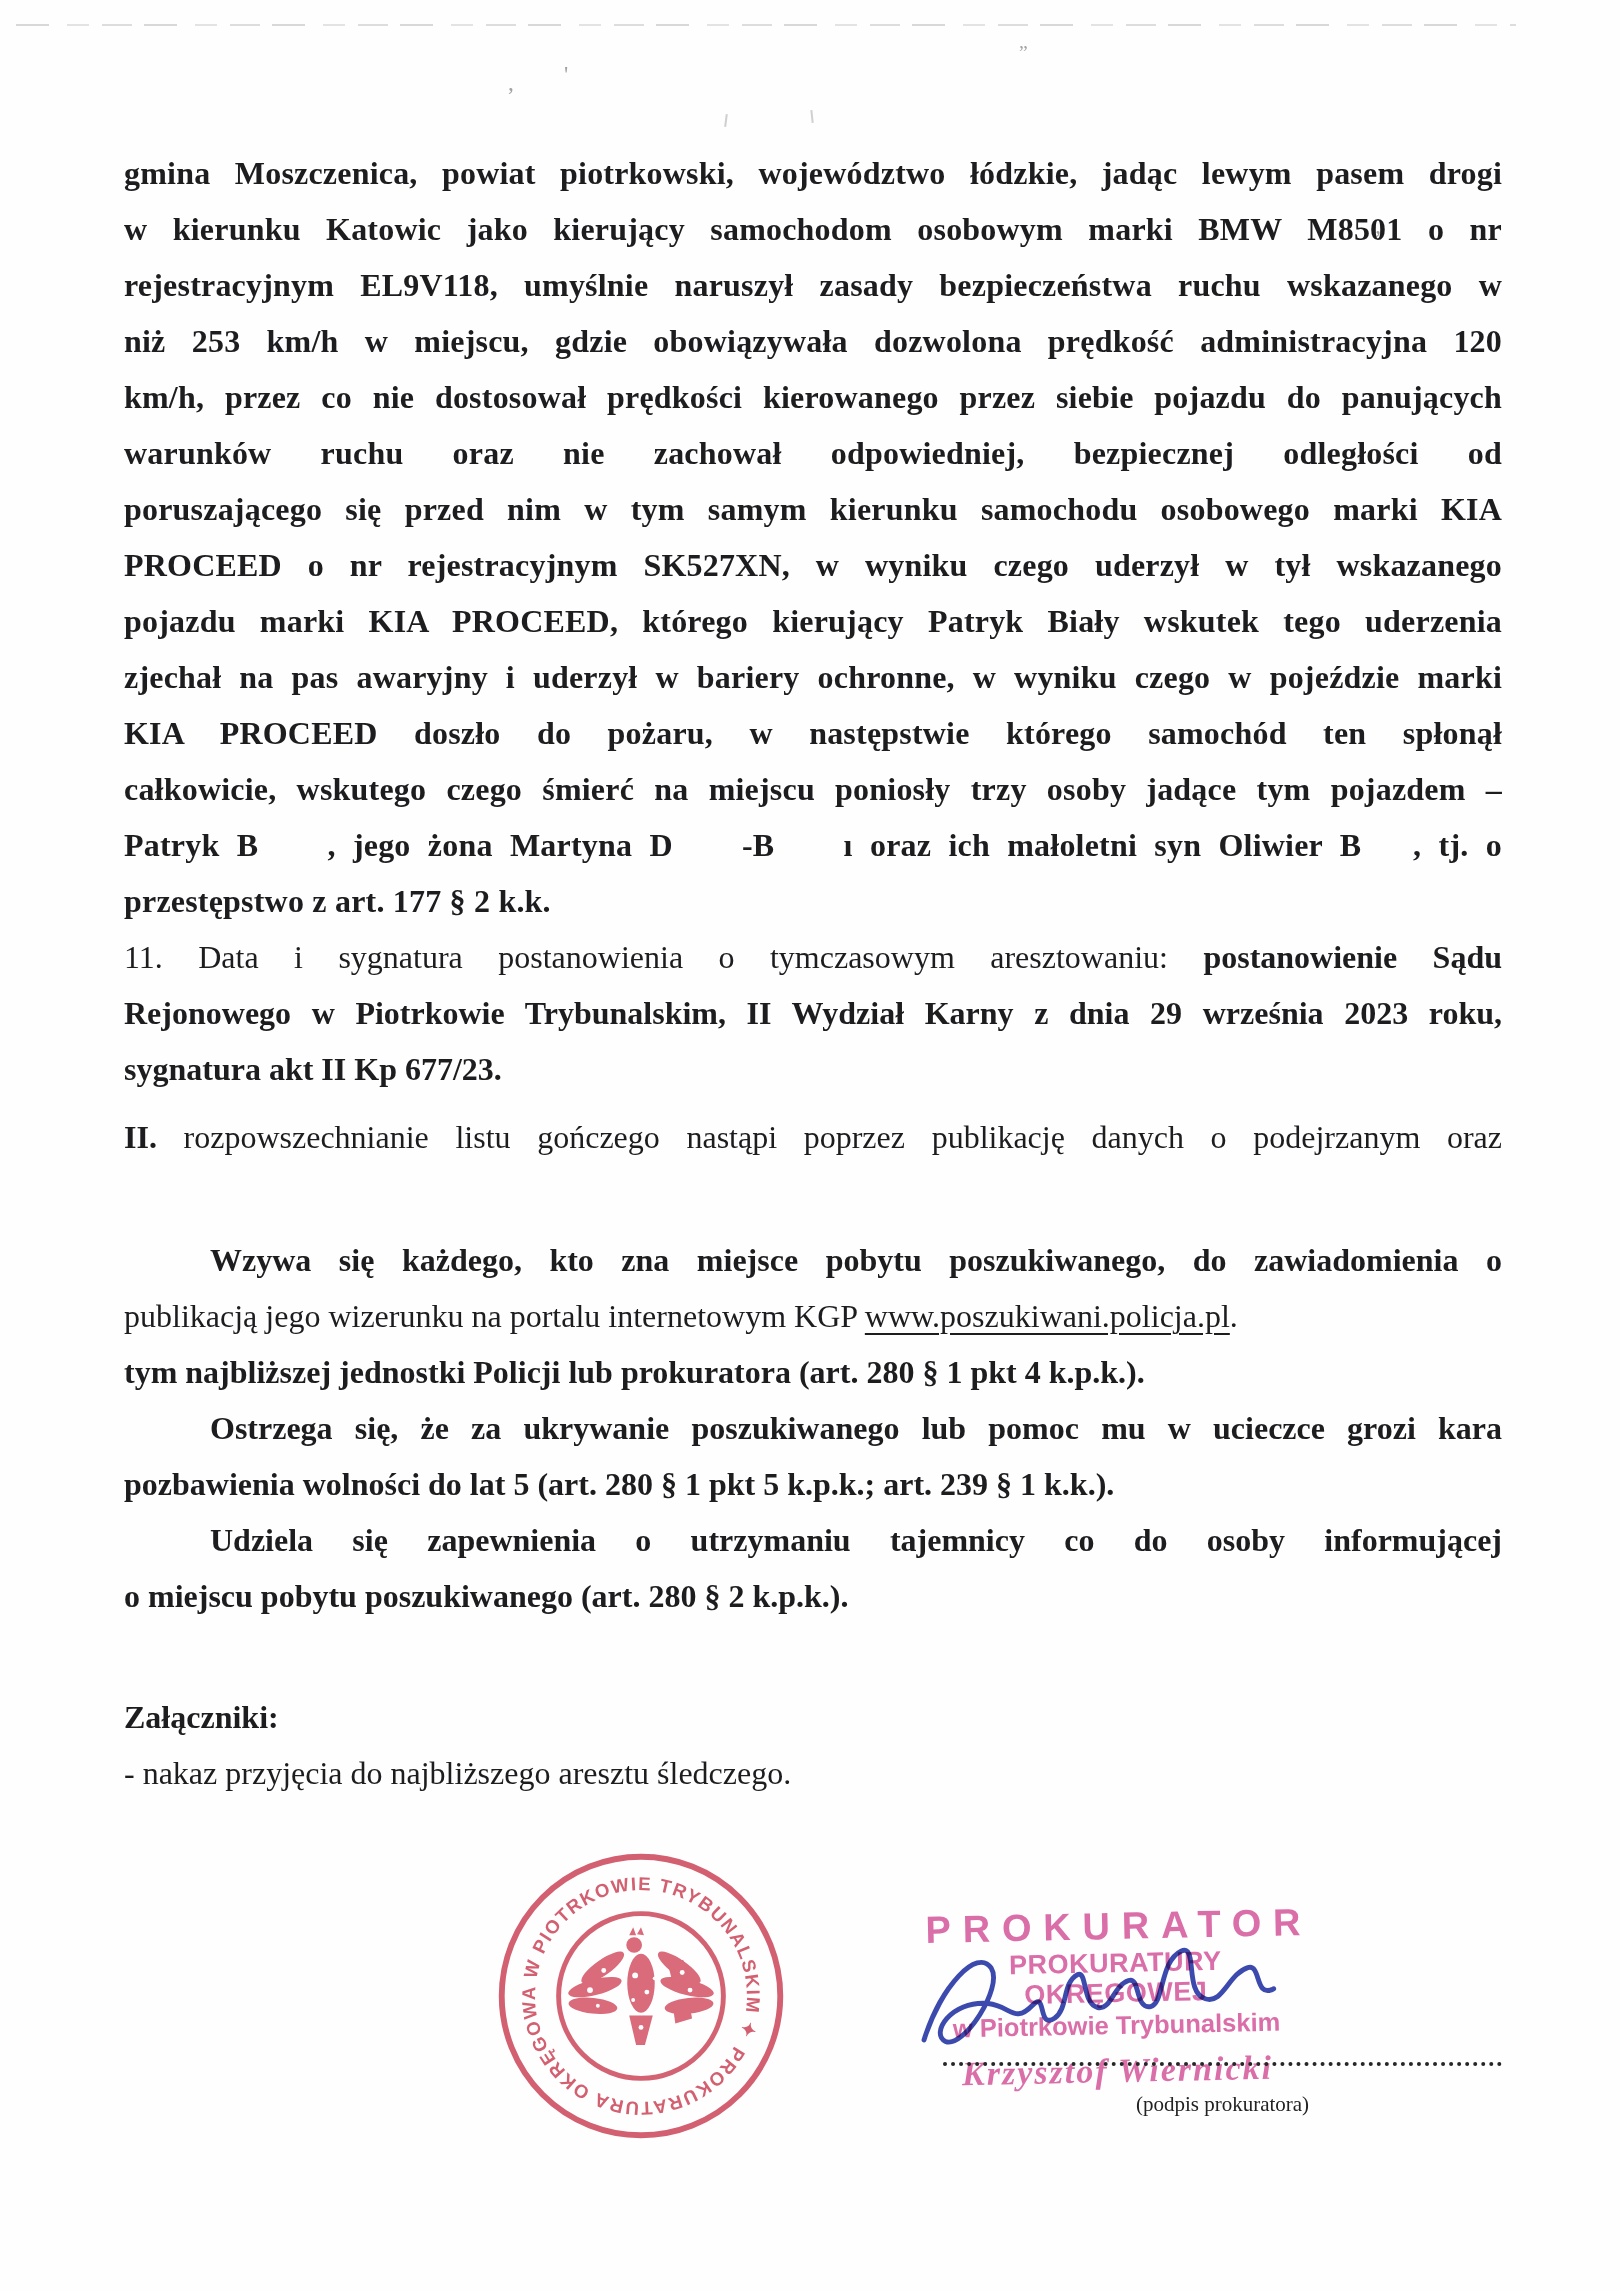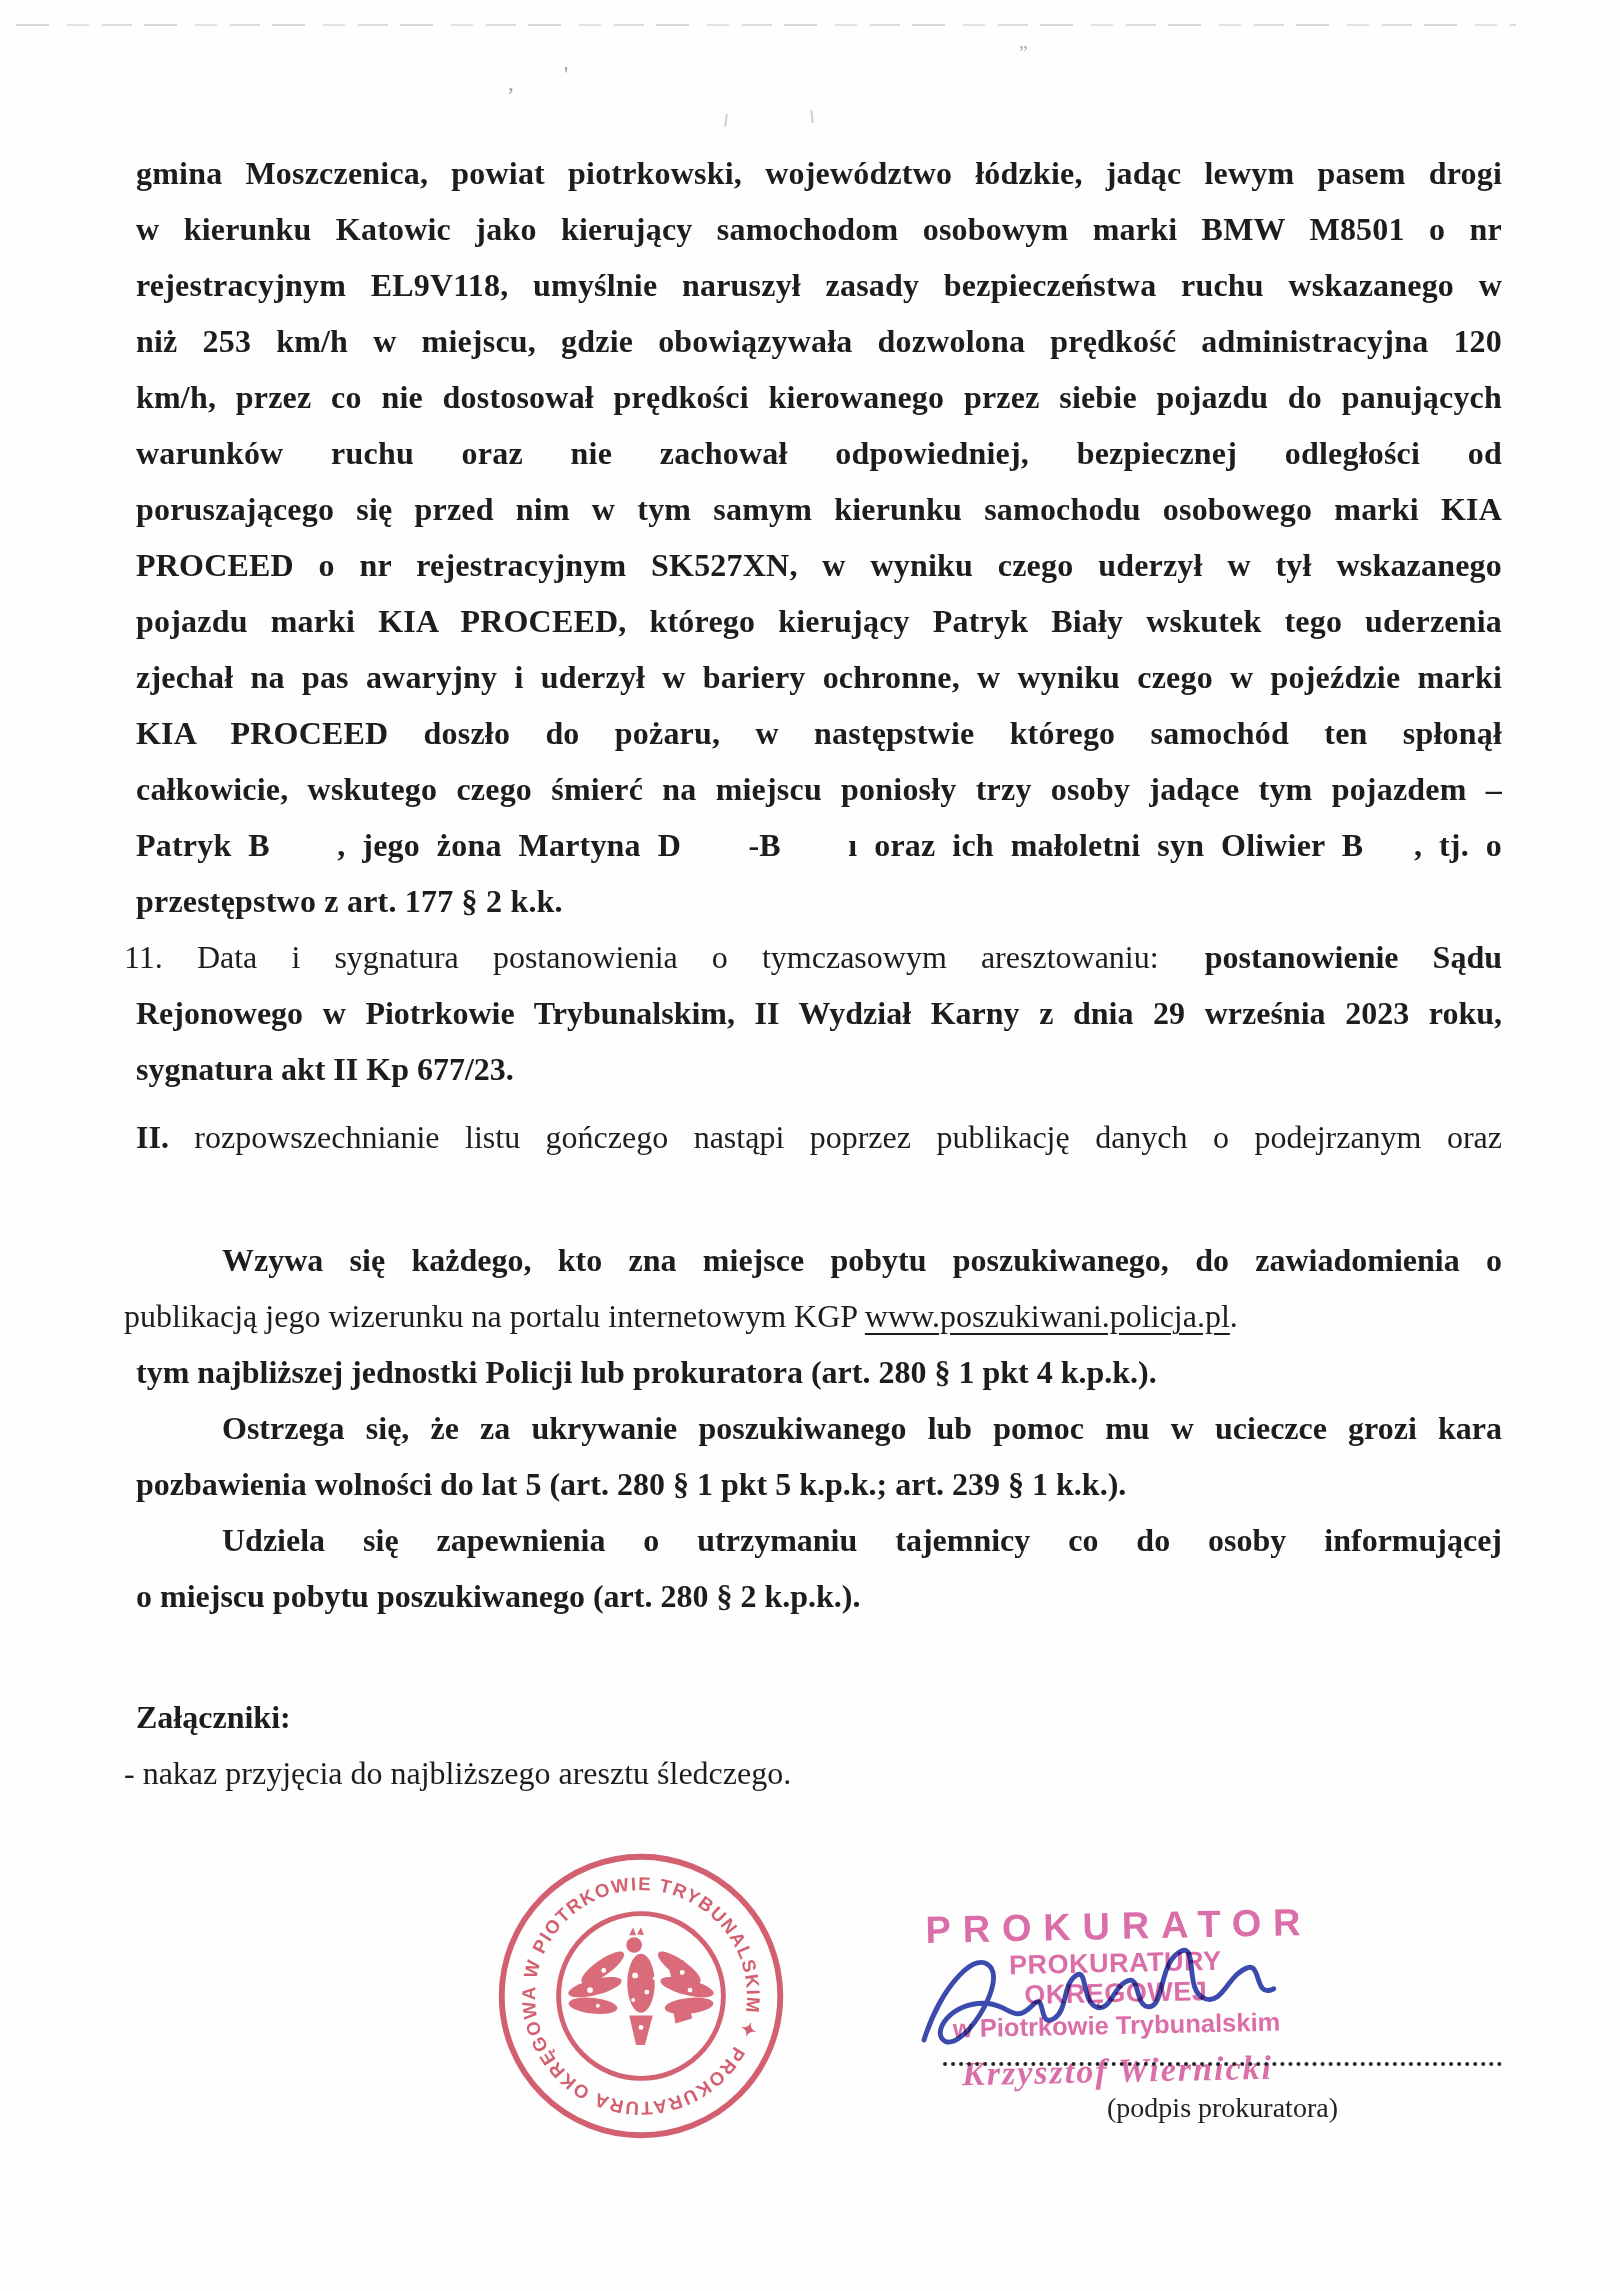--- a/index.html
+++ b/index.html
@@ -28,21 +28,21 @@
     position:absolute;left:124px;top:145px;width:1378px;
     font-size:32px;
   }
   .ln{
     height:56px;line-height:56px;
     text-align:justify;text-align-last:justify;
     white-space:normal;overflow:visible;
   }
   .last{text-align-last:left;}
   .ind{text-indent:86px;}
-  .b{font-weight:700;margin-left:12px;}
+  .b{font-weight:700;}
   .rg{font-weight:400;}
   .heavy{letter-spacing:0.2px;}
   .gap-md{margin-top:67px;}
   .gap-sm{margin-top:11.8px;}
   .gap-att{margin-top:65px;}
   .url{text-decoration:underline;text-decoration-thickness:2px;text-underline-offset:5.9px;}
 
   
   .stamp-round{
     position:absolute;left:488px;top:1843px;width:306px;height:306px;
@@ -66,21 +66,21 @@
   .signature{
     position:absolute;left:894px;top:1927px;width:421px;height:149px;
     mix-blend-mode:multiply;transform:rotate(-1deg);
   }
   .sign-line{
     position:absolute;left:943px;top:2035px;width:559px;height:27.4px;
     border-bottom:4.9px dotted #262626;
   }
   .sign-caption{
     position:absolute;left:943px;top:2092px;width:559px;
-    text-align:center;font-size:28px;font-weight:400;color:#222;
+    text-align:center;font-size:21px;font-weight:400;color:#222;
   }
 </style>
 </head>
 <body>
 
 <div class="page">
 
   <div class="scan-streak"></div>
   <span class="artifact" style="left:508px;top:71px;">,</span>
   <span class="artifact" style="left:564px;top:63px;">'</span>

